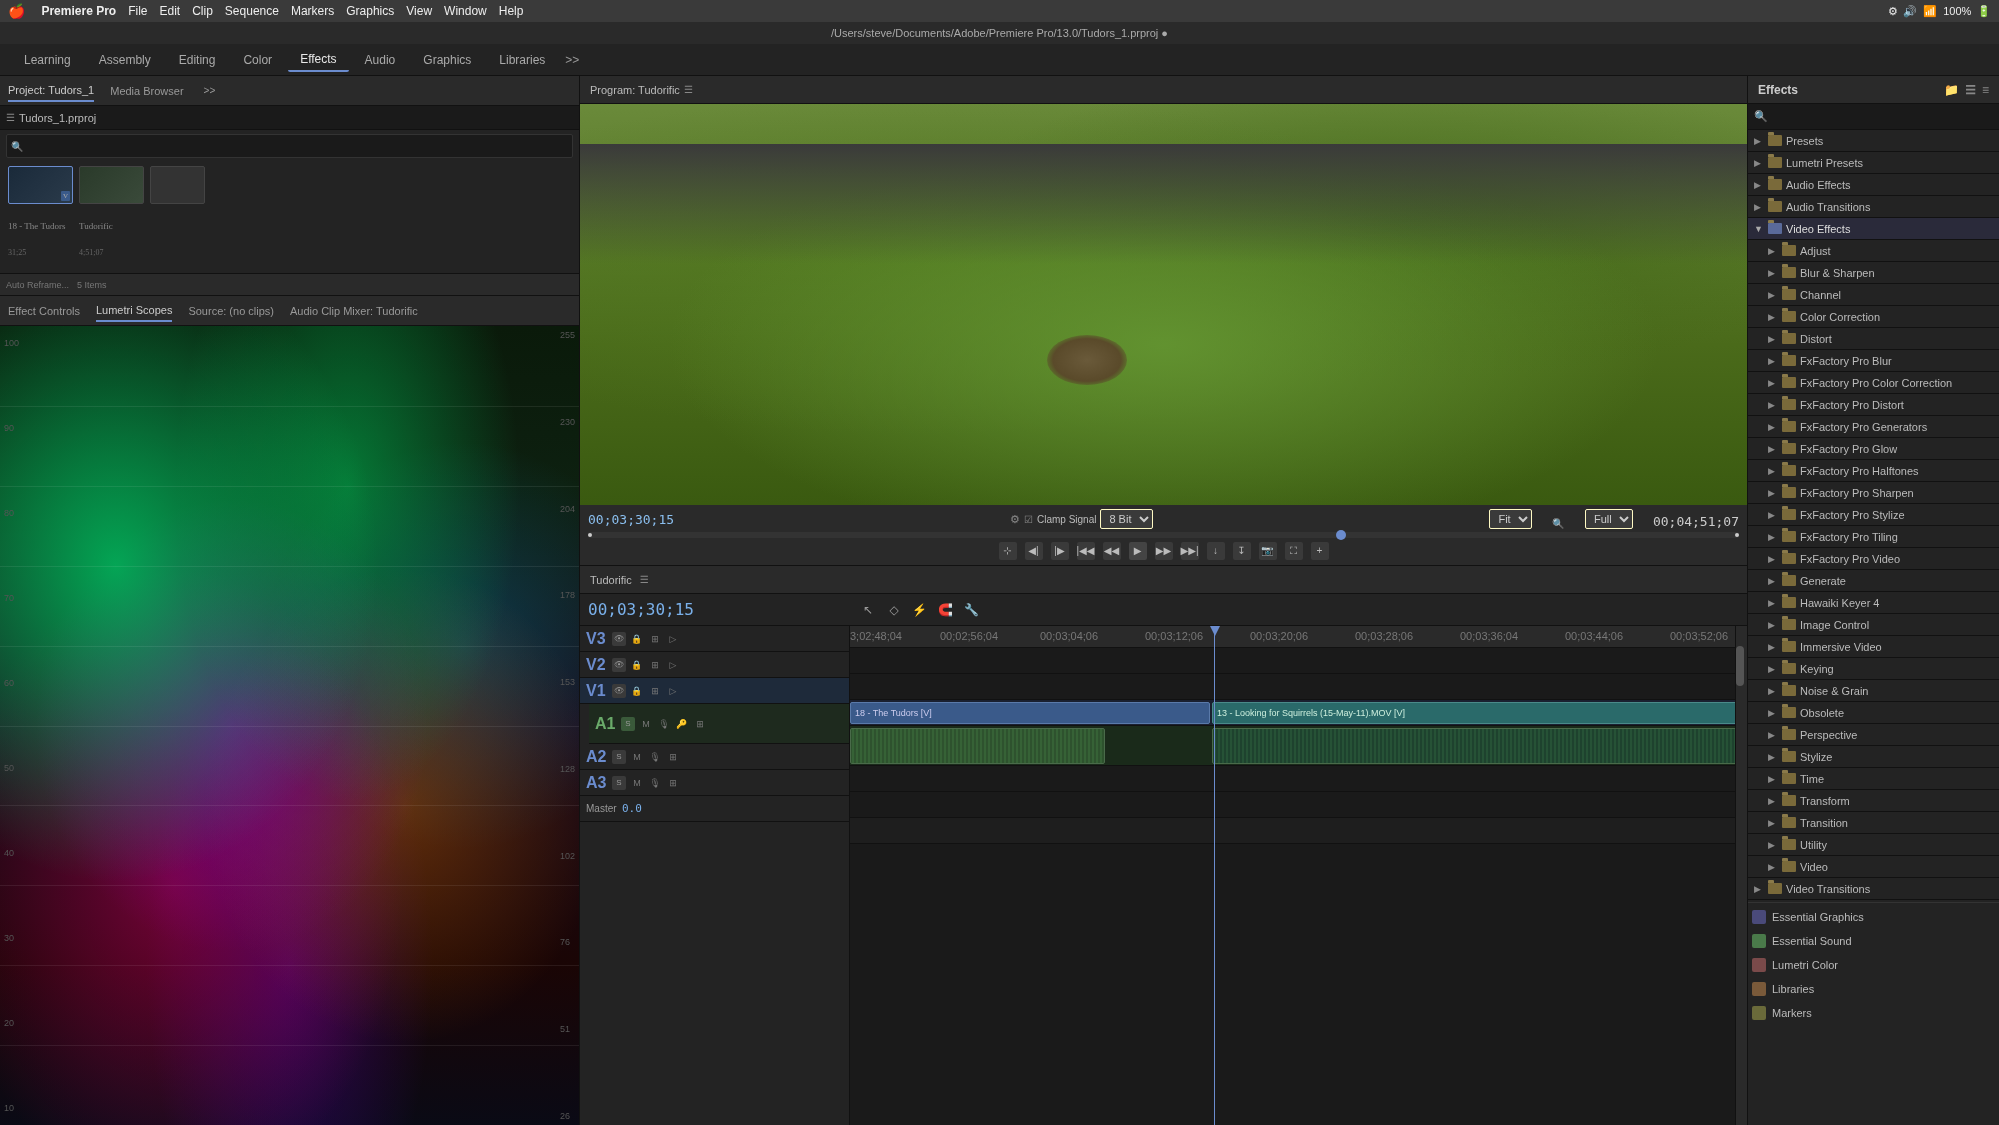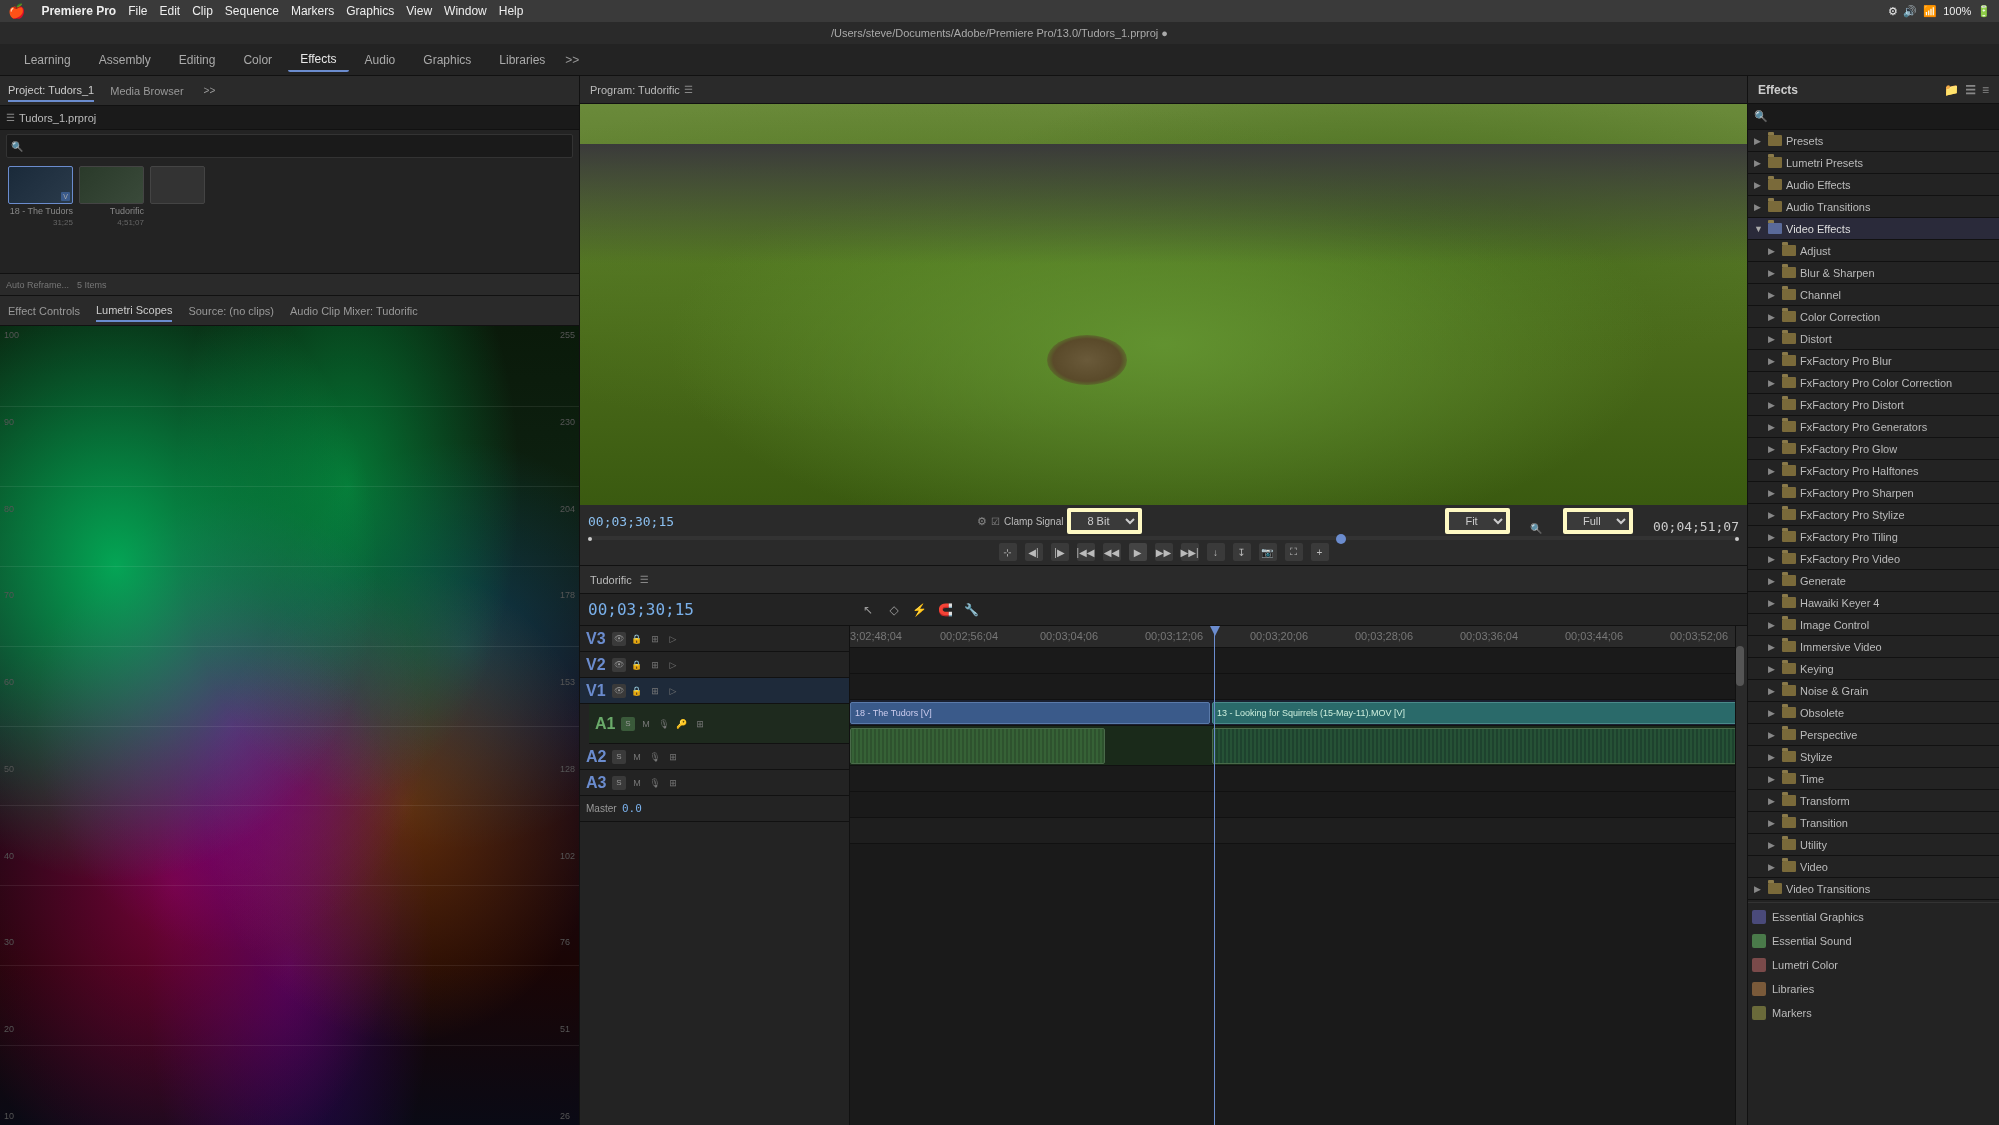--- a/index.html
+++ b/index.html
@@ -124,21 +124,21 @@
     .scope-labels-left {
       position: absolute;
       left: 4px;
       top: 0;
       height: 100%;
       display: flex;
       flex-direction: column;
       justify-content: space-between;
       font-size: 9px;
       color: #555;
-      padding: 4px 0;
+      padding: 12px 0;
     }
 
     
     .center-panel {
       flex: 1;
       display: flex;
       flex-direction: column;
       background: #1a1a1a;
     }
 
@@ -182,24 +182,24 @@
       justify-content: space-between;
       height: 24px;
     }
     .timecode-display {
       font-size: 13px;
       color: #8bbfef;
       font-family: monospace;
     }
     .fit-select {
       background: #3a3a3a;
-      border: 4px solid #fef9c3;
+      border: 1px solid #fef9c3;
       color: #ccc;
       font-size: 11px;
-      padding: 2px 12px;
+      padding: 2px 4px;
       border-radius: 2px;
     }
     .timecode-end {
       font-size: 13px;
       color: #ccc;
       font-family: monospace;
     }
     .monitor-buttons {
       display: flex;
       align-items: center;
@@ -443,22 +443,23 @@
     }
     .project-thumbnails {
       display: flex;
       gap: 6px;
       padding: 4px 8px;
       flex-wrap: wrap;
     }
     .thumb-item {
       display: flex;
       flex-direction: column;
-      align-items: flex-end;
-      gap: 2px;
+      align-items: flex-start;
+      gap: 17px;
+      font-family: Liberation Serif, serif;
     }
     .thumb-img {
       width: 65px;
       height: 38px;
       background: #2a3a4a;
       border: 1px solid #444;
       border-radius: 2px;
       position: relative;
       overflow: hidden;
     }

